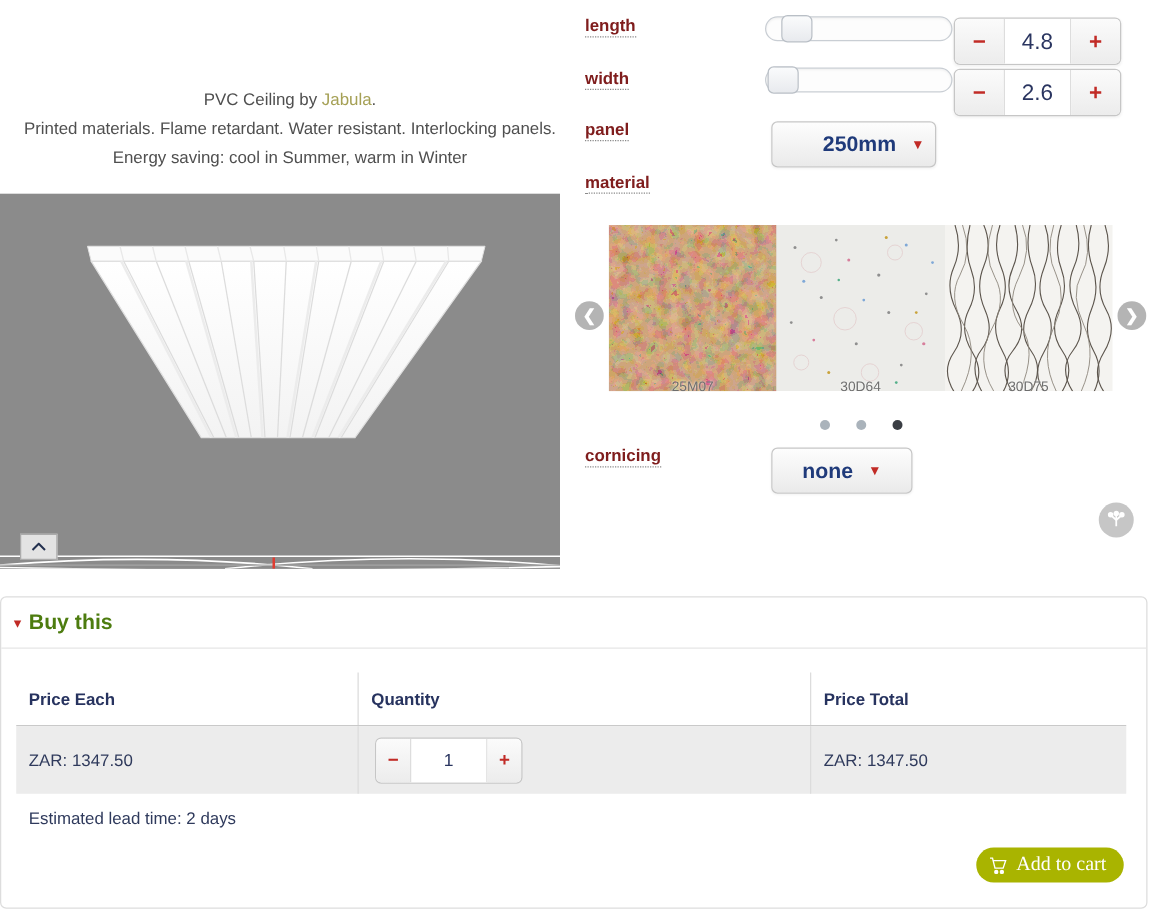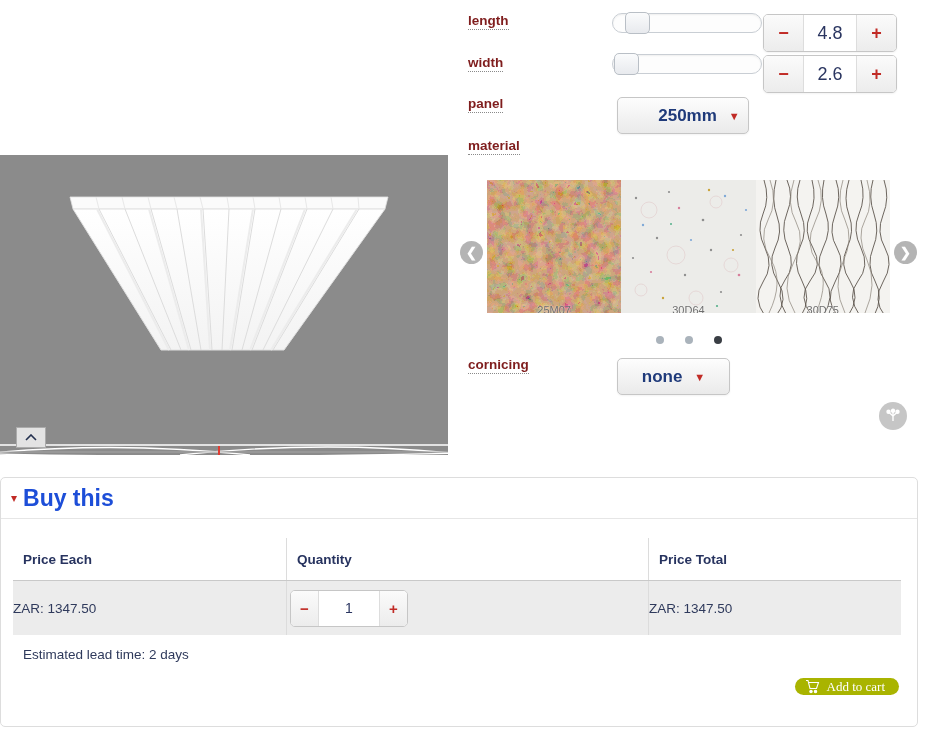--- a/index.html
+++ b/index.html
@@ -50,50 +50,54 @@
   .dot.active { background:#3a3e44; }
 
   .share-btn { position:absolute; left:879px; top:402px; width:28px; height:28px; border-radius:50%;
     background:#c6c6c6; cursor:pointer; display:flex; align-items:center; justify-content:center; }
 
   
   .buy-panel { position:absolute; left:0; top:477px; width:918px; height:250px;
     border:1px solid #ddd; border-radius:5px; background:#fff; }
   .buy-header { height:41px; border-bottom:1px solid #e6e6e6; display:flex; align-items:center; padding-left:10px; }
   .buy-caret { color:#c12b26; font-size:12px; margin-right:6px; cursor:pointer; }
-  .buy-title { color:#1d4ed8; font-size:23px; font-weight:bold; }
+  .buy-title { color:#4d7c0f; font-size:17px; font-weight:bold; }
 
   .price-table { position:absolute; left:12px; top:60px; width:888px; }
   .pt-row { display:flex; }
   .pt-c1 { width:273px; } .pt-c2 { width:362px; } .pt-c3 { flex:1; }
   .pt-head { height:43px; border-bottom:1px solid #c9c9c9; }
   .pt-head > div { display:flex; align-items:center; padding-left:10px;
     color:#27335f; font-size:13.5px; font-weight:bold; }
   .pt-body { height:54px; background:#ececec; }
-  .pt-body > div { display:flex; align-items:center; color:#2f3a5c; font-size:13.5px; }
+  .pt-body > div { display:flex; align-items:center; padding-left:10px; color:#2f3a5c; font-size:13.5px; }
   .pt-c2, .pt-c3 { border-left:1px solid #dcdcdc; }
 
   .qty-stepper { width:118px; height:37px; border:1px solid #c6c6c6; border-radius:5px; display:flex;
     overflow:hidden; background:#fff; margin-left:3px; }
   .qty-stepper .st-minus, .qty-stepper .st-plus { width:27px; display:flex; align-items:center; justify-content:center;
     background:linear-gradient(#fbfbfb,#ececec); color:#c12b26; font-size:15px; font-weight:bold; cursor:pointer; }
   .qty-stepper .st-value { flex:1; background:#fff; border-left:1px solid #ddd; border-right:1px solid #ddd;
     display:flex; align-items:center; justify-content:center; color:#2a3560; font-size:14px; }
 
   .lead-time { position:absolute; left:22px; top:169px; color:#2f3a5c; font-size:13.5px; }
-  .add-cart-btn { position:absolute; right:18px; top:200px; height:17px; padding:0 14px 0 10px;
+  .add-cart-btn { position:absolute; right:18px; top:200px; height:28px; padding:0 14px 0 10px;
     background:#a9b400; border:none; border-radius:16px; color:#fff; cursor:pointer;
-    display:flex; align-items:center; gap:7px; font-family:"Liberation Serif", serif; font-size:13px; }
+    display:flex; align-items:center; gap:7px; font-family:"Liberation Serif", serif; font-size:16px; }
 </style>
 </head>
 <body>
 
 <div id="page">
 
 
+  <div class="product-desc">
+    <span>PVC Ceiling by </span><a class="brand-link">Jabula</a><span>.</span><br>
+    <span>Printed materials. Flame retardant. Water resistant. Interlocking panels. Energy saving: cool in Summer, warm in Winter</span>
+  </div>
 
   <div class="preview">
     <svg width="448" height="300" viewBox="0 0 448 300">
       <defs>
         <linearGradient id="panelGrad" x1="0" y1="0" x2="0" y2="1">
           <stop offset="0" stop-color="#ffffff"></stop>
           <stop offset="1" stop-color="#f3f3f3"></stop>
         </linearGradient>
       </defs>
       <rect x="0" y="0" width="448" height="300" fill="#8b8b8b"></rect>

